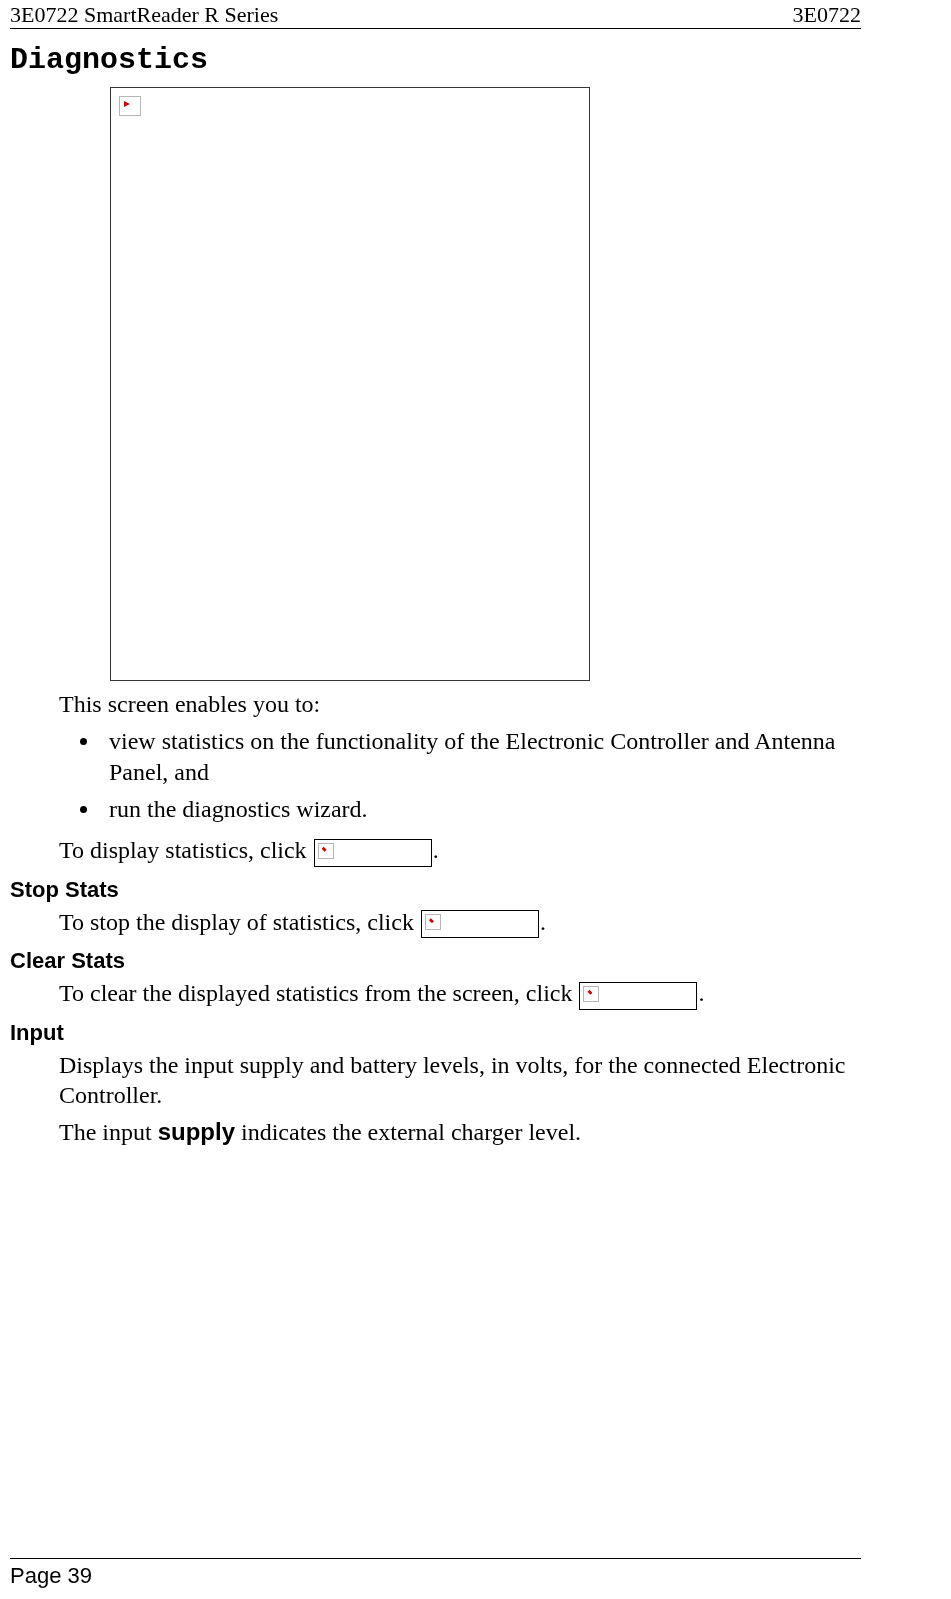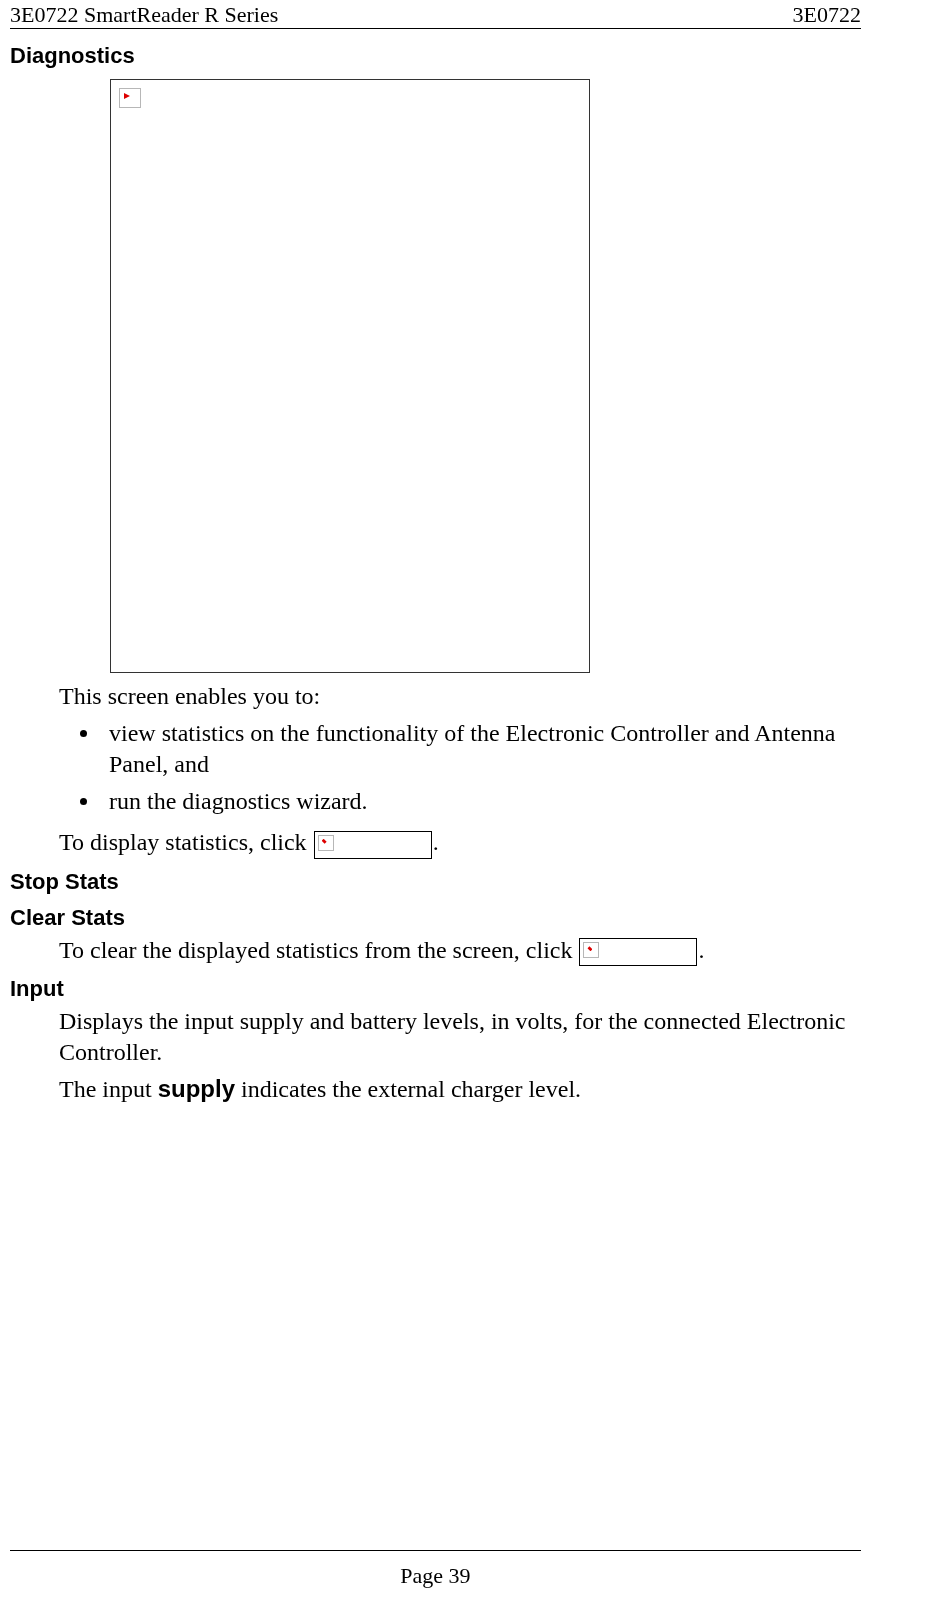--- a/index.html
+++ b/index.html
@@ -20,23 +20,23 @@
   .header-row {
     display: flex;
     justify-content: space-between;
     font-size: 22px;
     padding: 2px 0 0 0;
     border-bottom: 1.5px solid #000;
     margin-bottom: 14px;
     font-family: "Times New Roman", Times, serif;
   }
   .section-title {
-    font-family: Liberation Sans, sans-serif;
+    font-family: Liberation Mono, monospace;
     font-weight: bold;
-    font-size: 22px;
+    font-size: 30px;
     margin: 14px 0 10px 0;
   }
   .image-box {
     margin-left: 100px;
     width: 480px;
     height: 594px;
     border: 1.5px solid #333;
     box-sizing: border-box;
     position: relative;
     margin-bottom: 8px;
@@ -120,24 +120,24 @@
     left: 3px; top: 3px;
     width: 5px; height: 5px;
     background: #d00;
     clip-path: polygon(0 40%, 40% 0, 100% 60%, 60% 100%);
   }
   .footer {
     position: absolute;
     left: 10px; right: 10px;
     bottom: 10px;
     border-top: 1.5px solid #000;
-    text-align: center;
+    text-align: left;
     font-size: 22px;
-    padding-top: 12px;
-    font-family: Liberation Serif, serif;
+    padding-top: 4px;
+    font-family: Liberation Sans, sans-serif;
   }
   .bold {
     font-weight: bold;
     font-family: Arial, Helvetica, sans-serif;
     text-align: right;
   }
 </style>
 </head>
 <body>
 
@@ -162,20 +162,25 @@
     </ul>
   </div>
 
   <div class="body-indent">
     <p>
       <span>To display statistics, click </span><span class="inline-broken-box"><span class="mini-broken"></span></span><span>.</span>
     </p>
   </div>
 
   <div class="sub-heading">Stop Stats</div>
+  <div class="body-indent">
+    <p>
+      <span>To stop the display of statistics, click </span><span class="inline-broken-box"><span class="mini-broken"></span></span><span>.</span>
+    </p>
+  </div>
 
   <div class="sub-heading">Clear Stats</div>
   <div class="body-indent">
     <p>
       <span>To clear the displayed statistics from the screen, click </span><span class="inline-broken-box"><span class="mini-broken"></span></span><span>.</span>
     </p>
   </div>
 
   <div class="sub-heading">Input</div>
   <div class="body-indent">

